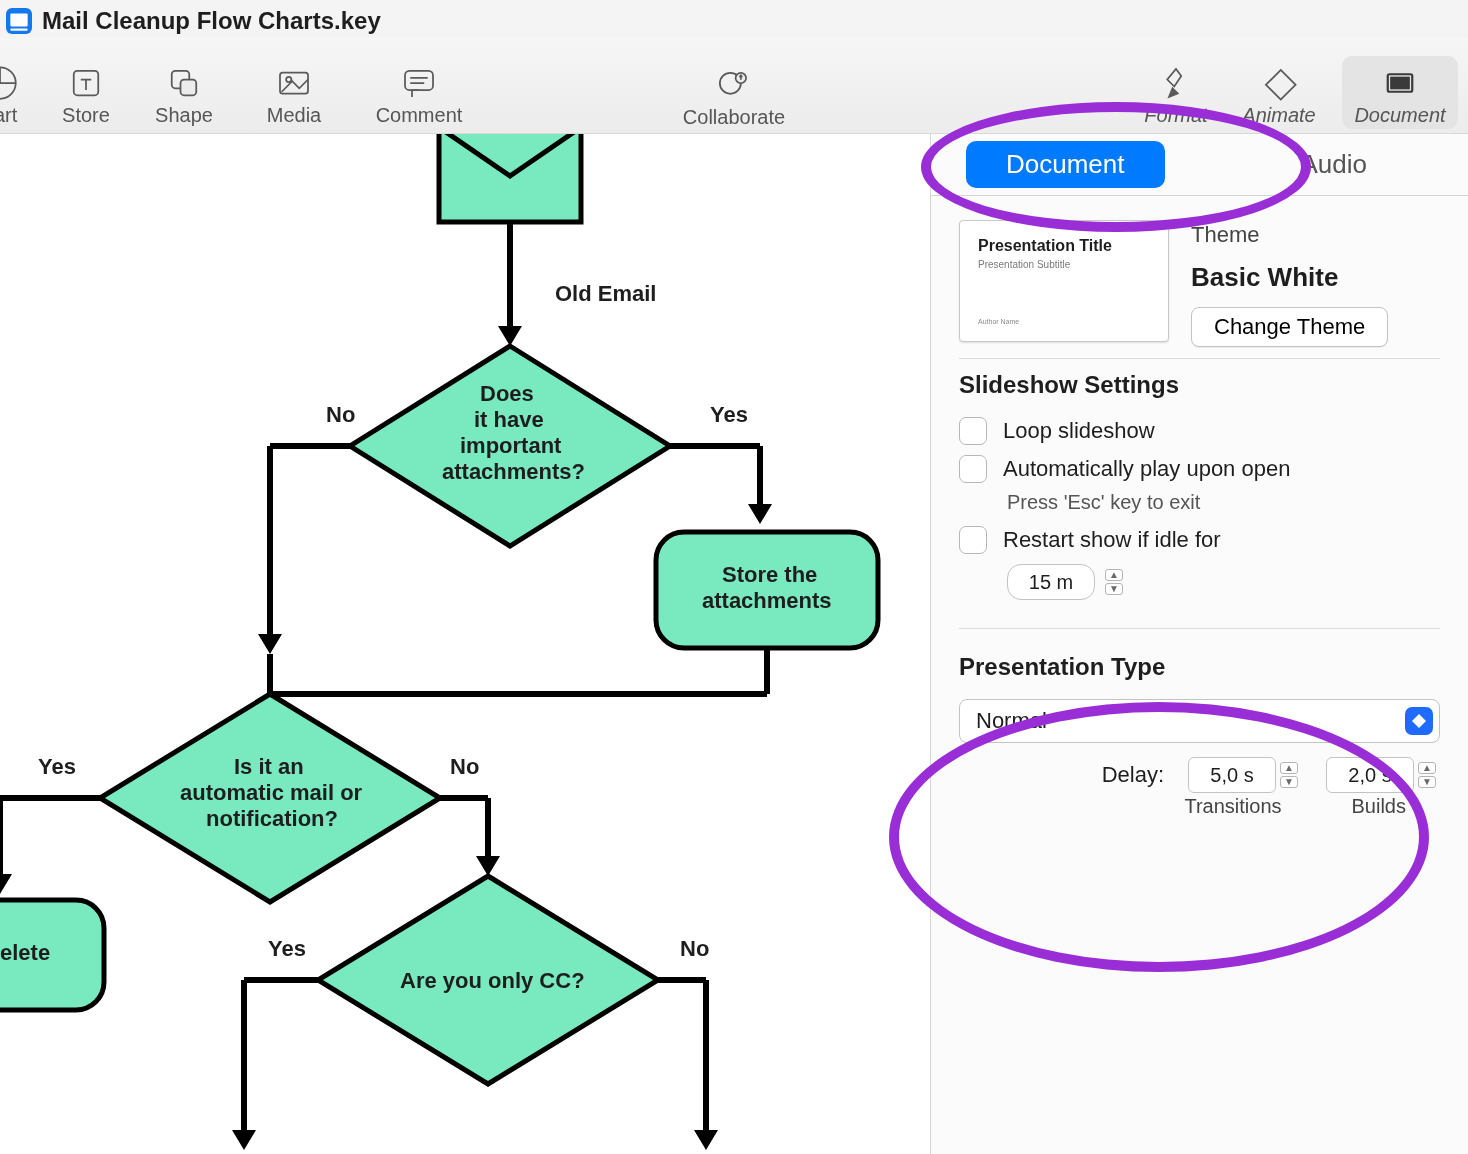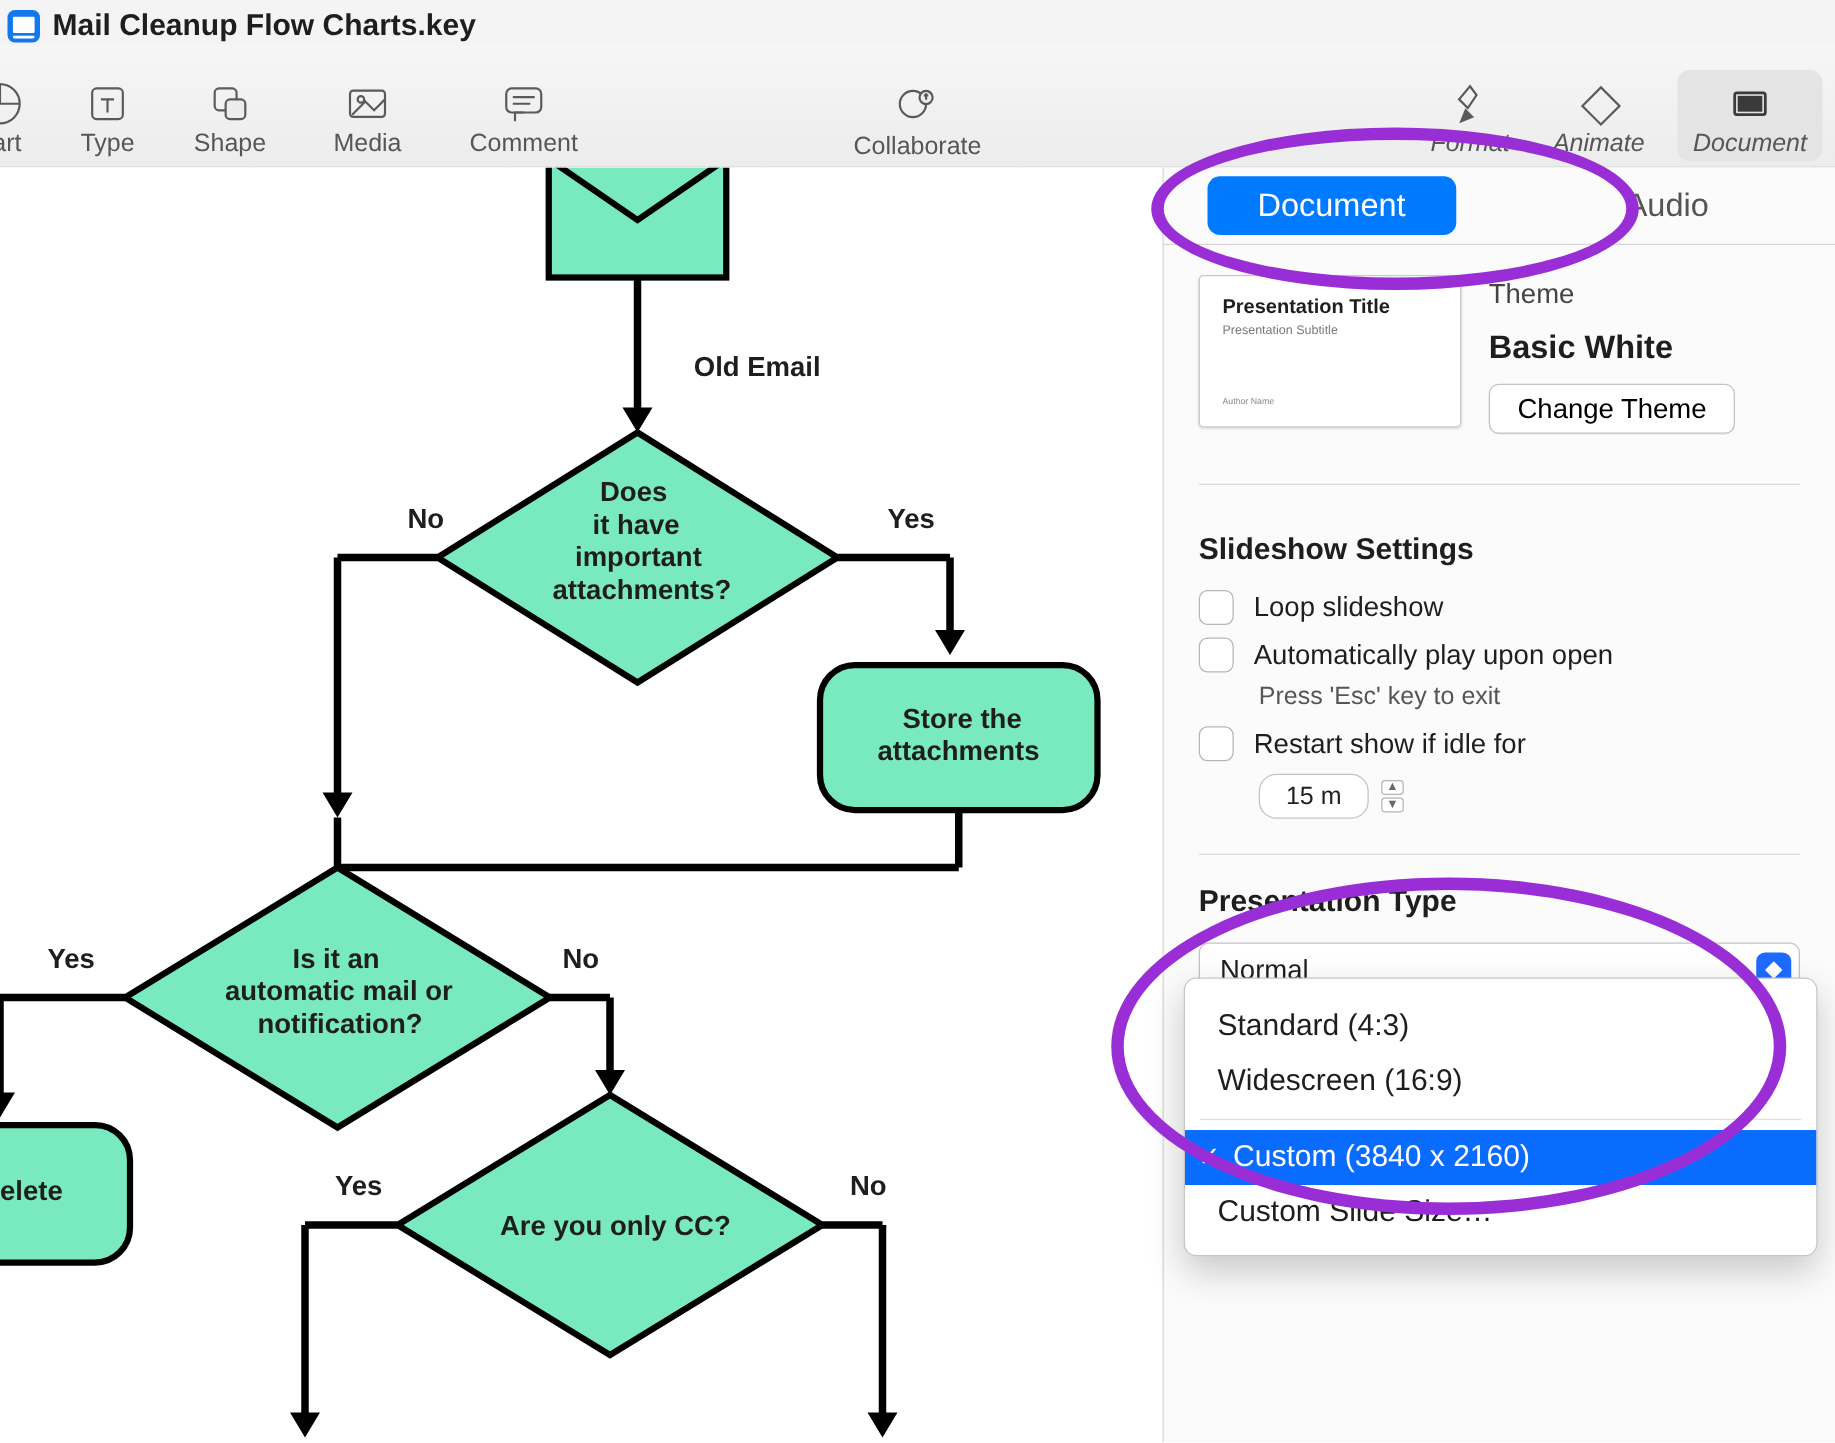--- a/index.html
+++ b/index.html
@@ -27,21 +27,21 @@
   .inspector { width:538px; background:#fbfbfb; border-left:1px solid #d6d6d6; padding:0 0 0 0; position:relative; }
 
   
   .inspector-tabs { display:flex; height:62px; border-bottom:1px solid #d6d6d6;}
   .itab { flex:1; display:flex; align-items:center; justify-content:center; font-size:26px; color:#1e1e1e; cursor:pointer; }
   .itab button.pill { background:#007aff; color:#fff; border:none; border-radius:10px; font-size:26px; font-weight:500; padding:8px 40px; cursor:pointer; }
   .itab.audio { color:#555; }
 
   
   .ibody { padding:24px 28px 0 28px; font-size:22px; color:#1e1e1e; }
-  .theme-row { display:flex; gap:22px; border-bottom:1px solid #dcdcdc; padding-bottom:40px; margin-bottom:38px; align-items:flex-start; }
+  .theme-row { display:flex; gap:22px; border-bottom:1px solid #dcdcdc; padding-bottom:11px; margin-bottom:12px; align-items:flex-start; }
   .theme-thumb { width:210px; height:122px; background:#fff; border:1px solid #c9c9c9; border-radius:4px; box-shadow:0 1px 2px rgba(0,0,0,.12); padding:16px 18px; display:flex; flex-direction:column; justify-content:space-between; }
   .tt-title { font-size:16px; font-weight:800; }
   .tt-sub { font-size:10px; color:#7a7a7a; margin-top:4px;}
   .tt-footer { font-size:7px; color:#8a8a8a; }
   .theme-info { display:flex; flex-direction:column; gap:14px; padding-top:2px;}
   .theme-label { font-size:22px; color:#444; }
   .theme-name { font-size:26px; font-weight:700; }
   .btn-outline { background:#fff; border:1px solid #c3c3c3; border-radius:8px; font-size:22px; padding:6px 22px; cursor:pointer; box-shadow:0 1px 0 rgba(0,0,0,.06); }
 
   .section-title { font-size:24px; font-weight:700; margin:10px 0 18px 0; }
@@ -100,21 +100,21 @@
           <circle cx="24" cy="24" r="18"></circle>
           <path d="M24 6 V24 H42"></path>
         </svg>
       <span>hart</span>
     </div>
     <div class="tb-item narrow">
       <svg viewBox="0 0 48 48" stroke="#5a5a5a" stroke-width="2" fill="none">
           <rect x="10" y="10" width="28" height="28" rx="4"></rect>
           <path d="M18 20 H30 M24 20 V32"></path>
         </svg>
-      <span>Type</span>
+      <span>Store</span>
     </div>
     <div class="tb-item">
       <svg viewBox="0 0 48 48" stroke="#5a5a5a" stroke-width="2" fill="none">
           <rect x="10" y="10" width="20" height="20" rx="4"></rect>
           <rect x="20" y="20" width="18" height="18" rx="4" fill="#ececec"></rect>
         </svg>
       <span>Shape</span>
     </div>
     <div class="tb-item">
       <svg viewBox="0 0 48 48" stroke="#5a5a5a" stroke-width="2" fill="none">
@@ -333,27 +333,17 @@
               <div>▼</div>
             </div>
         </div>
       </div>
       <div class="sublabels">
         <span>Transitions</span>
         <span>Builds</span>
       </div>
     </div>
 
-    <div class="popup">
-      <div class="opt">Standard (4:3)</div>
-      <div class="opt">Widescreen (16:9)</div>
-      <hr>
-      <div class="opt selected">
-        <span class="check-mark">✓</span>
-        <span>Custom (3840 x 2160)</span>
-      </div>
-      <div class="opt">Custom Slide Size…</div>
-    </div>
 
     <div class="ring" style="left:-10px; top:-32px; width:390px; height:130px;"></div>
     <div class="ring" style="left:-42px; top:568px; width:540px; height:270px;"></div>
   </div>
 </div>
 
 </body></html>

